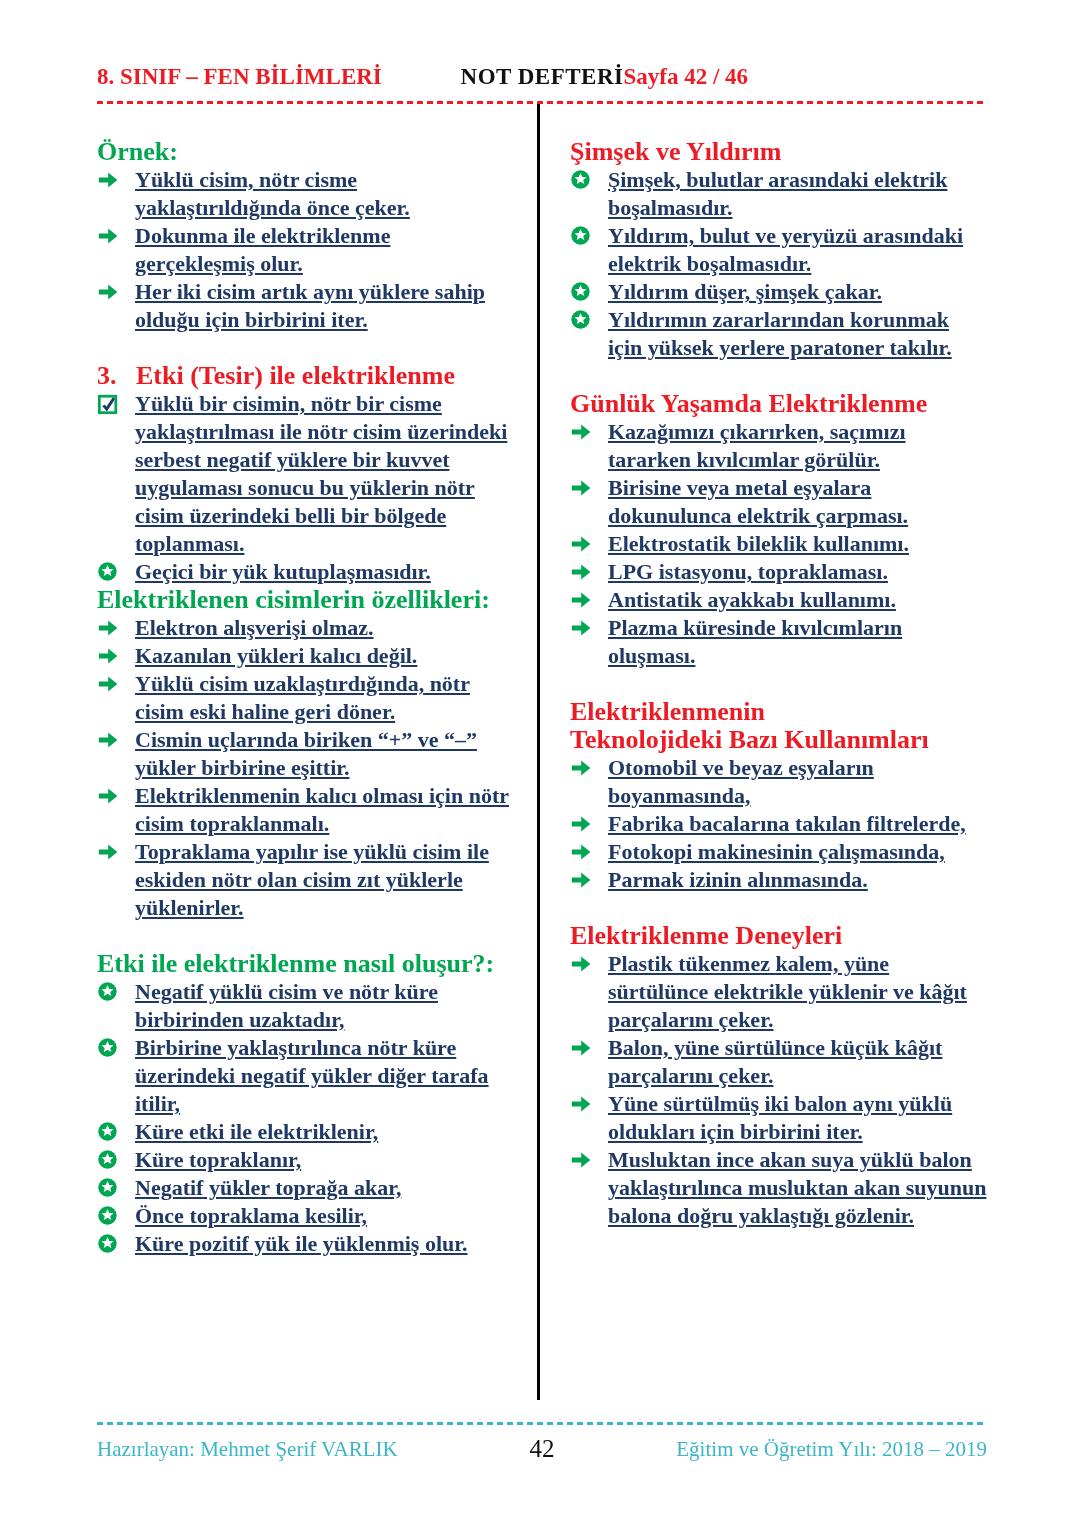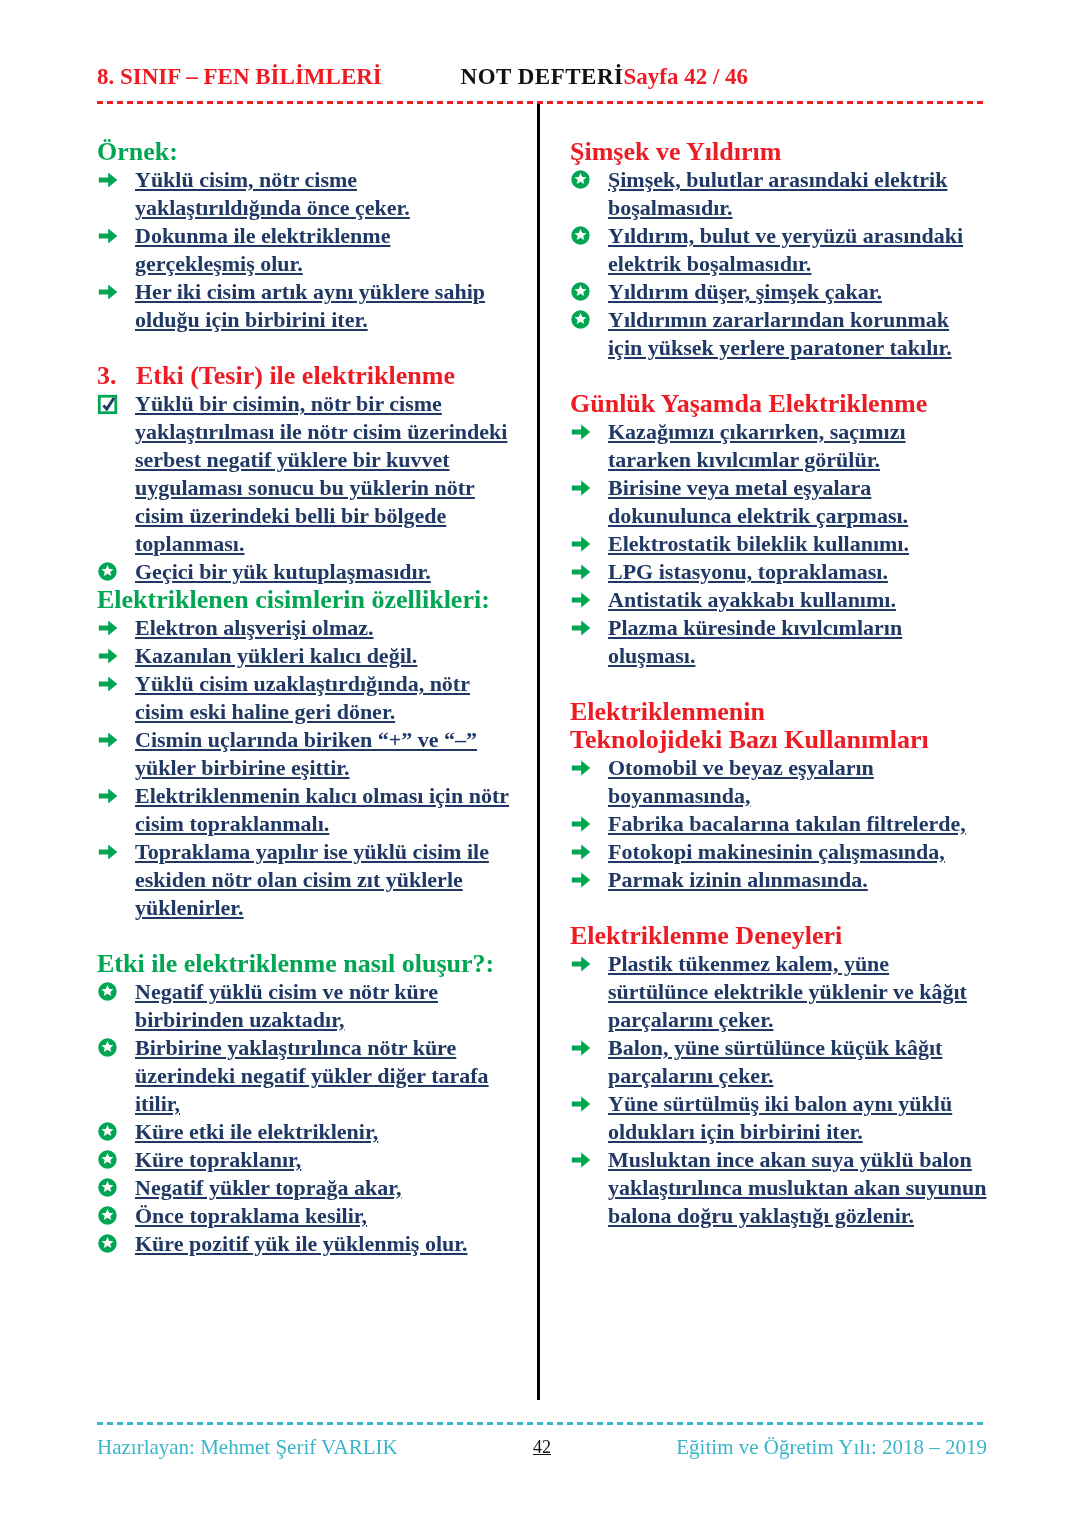--- a/index.html
+++ b/index.html
@@ -48,21 +48,21 @@
   .icon{flex:0 0 38px;padding-top:3px;line-height:0;}
   .icon svg{display:block;}
   .icon-arrow{color:var(--green);}
   .icon-star{color:var(--green);}
   .icon-checkbox{color:var(--green);}
   .btext{flex:1;text-decoration:underline;}
 
   
   .ftr{display:flex;align-items:center;padding:10px 93px 0 97px;font-weight:400;font-size:21px;gap:16px;}
   .ftr-left{flex:1;text-align:left;color:var(--teal);}
-  .ftr-page{flex:0 0 auto;color:var(--black);font-size:18px;text-decoration:underline;}
+  .ftr-page{flex:0 0 auto;color:var(--black);font-size:25px;}
   .ftr-right{flex:1;text-align:right;color:var(--teal);}
 </style>
 </head>
 <body>
 
 <div class="page">
 
   <header class="hdr">
     <span class="hdr-left">8. SINIF – FEN BİLİMLERİ</span>
     <span class="hdr-center">NOT DEFTERİ</span>

